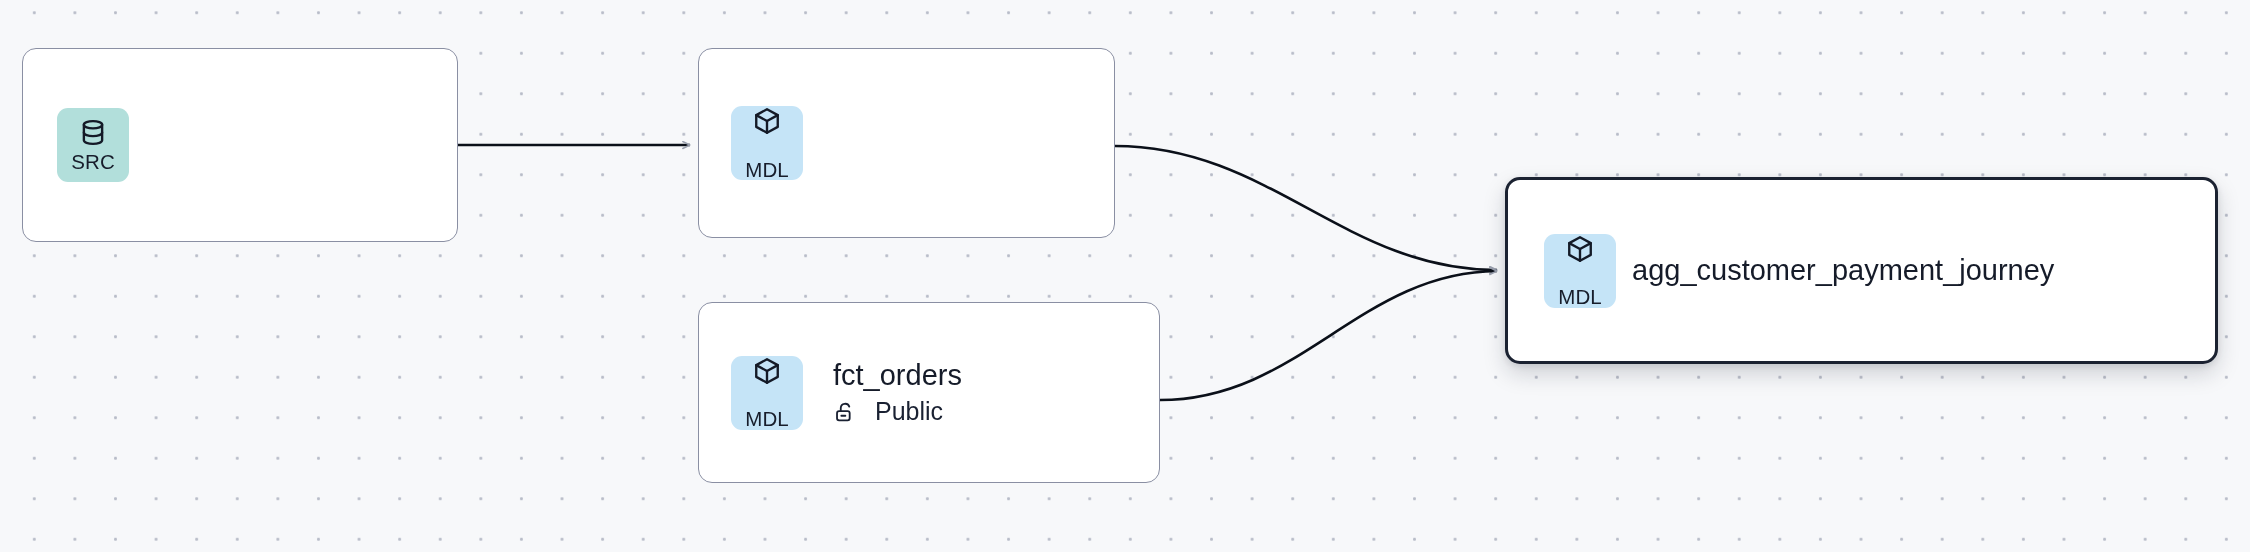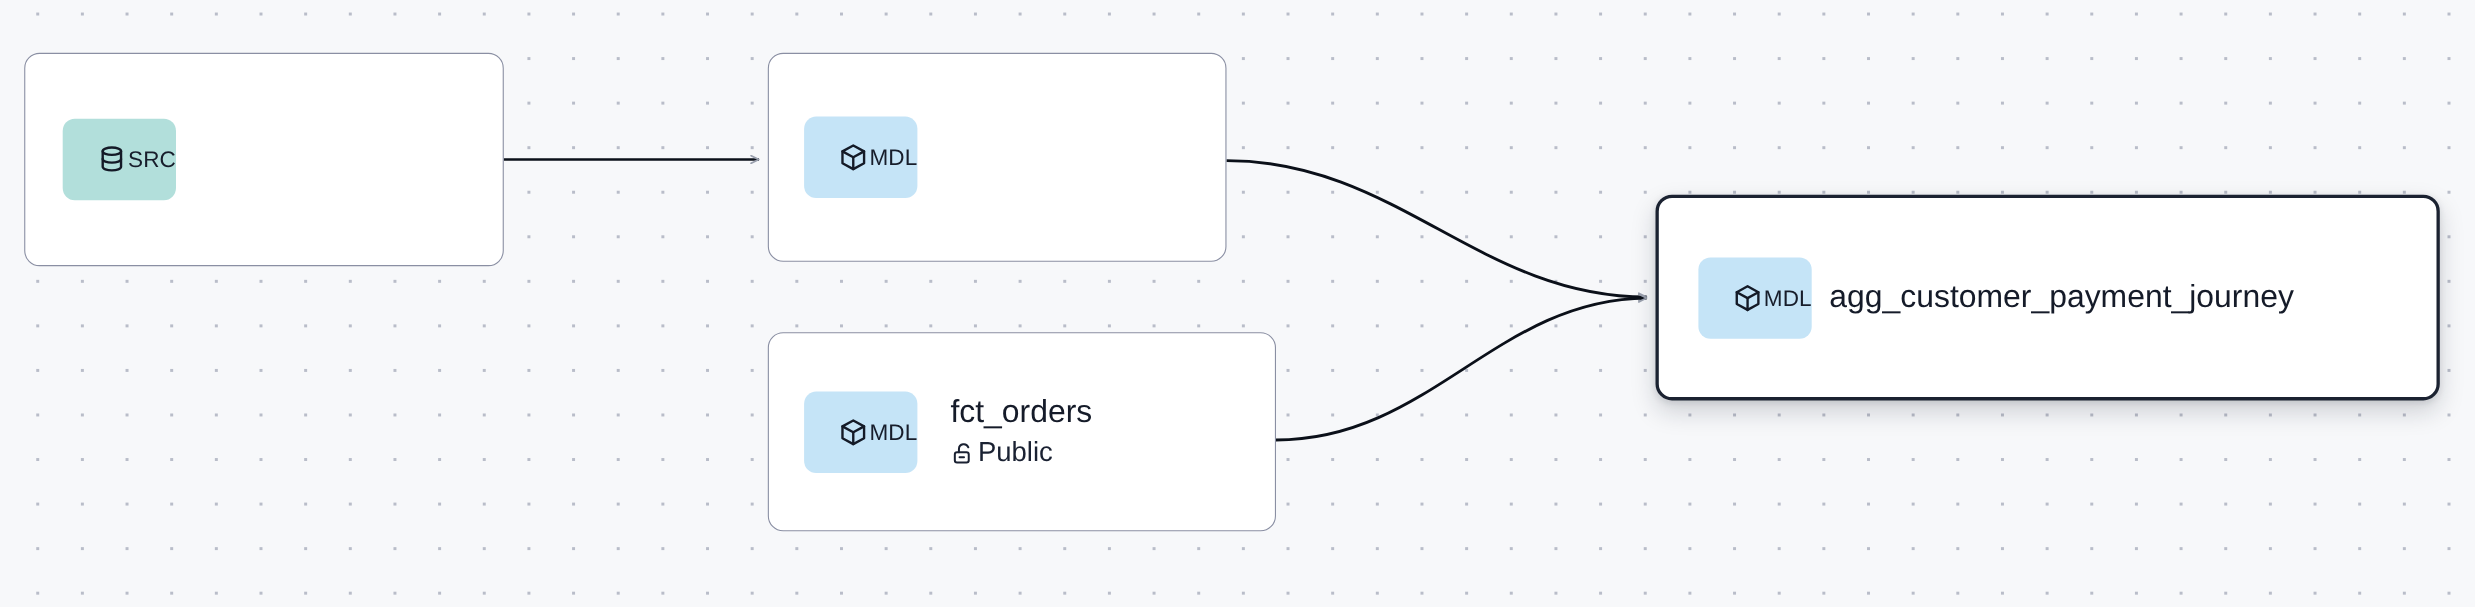--- a/index.html
+++ b/index.html
@@ -45,27 +45,27 @@
     border-radius: 15px;
     box-shadow: 0 10px 22px rgba(20, 26, 40, 0.17), 0 2px 6px rgba(20, 26, 40, 0.10);
   }
 
   .node-badge {
     flex: 0 0 auto;
     width: 72px;
     height: 74px;
     border-radius: 11px;
     display: flex;
+    flex-direction: column;
     align-items: center;
     justify-content: center;
     gap: 1px;
-    padding-left: 31px;
   }
   .node-badge.src { background: #b2dfdb; }
-  .node-badge.mdl { background: #c5e4f7; }
+  .node-badge.mdl { background: #c5e4f7; justify-content: space-between; }
 
   .node-badge svg {
     display: block;
     width: 30px;
     height: 30px;
   }
 
   .badge-label {
     font-size: 20.5px;
     line-height: 1;
@@ -85,21 +85,21 @@
   .node-title {
     font-size: 29px;
     line-height: 1.12;
     color: #151b29;
     white-space: nowrap;
   }
 
   .node-sub {
     display: flex;
     align-items: center;
-    gap: 2px;
+    gap: 19px;
     margin-top: 7px;
     font-size: 25px;
     line-height: 1.1;
     color: #1a2132;
     white-space: nowrap;
   }
   .node-sub svg {
     display: block;
     width: 23px;
     height: 23px;

